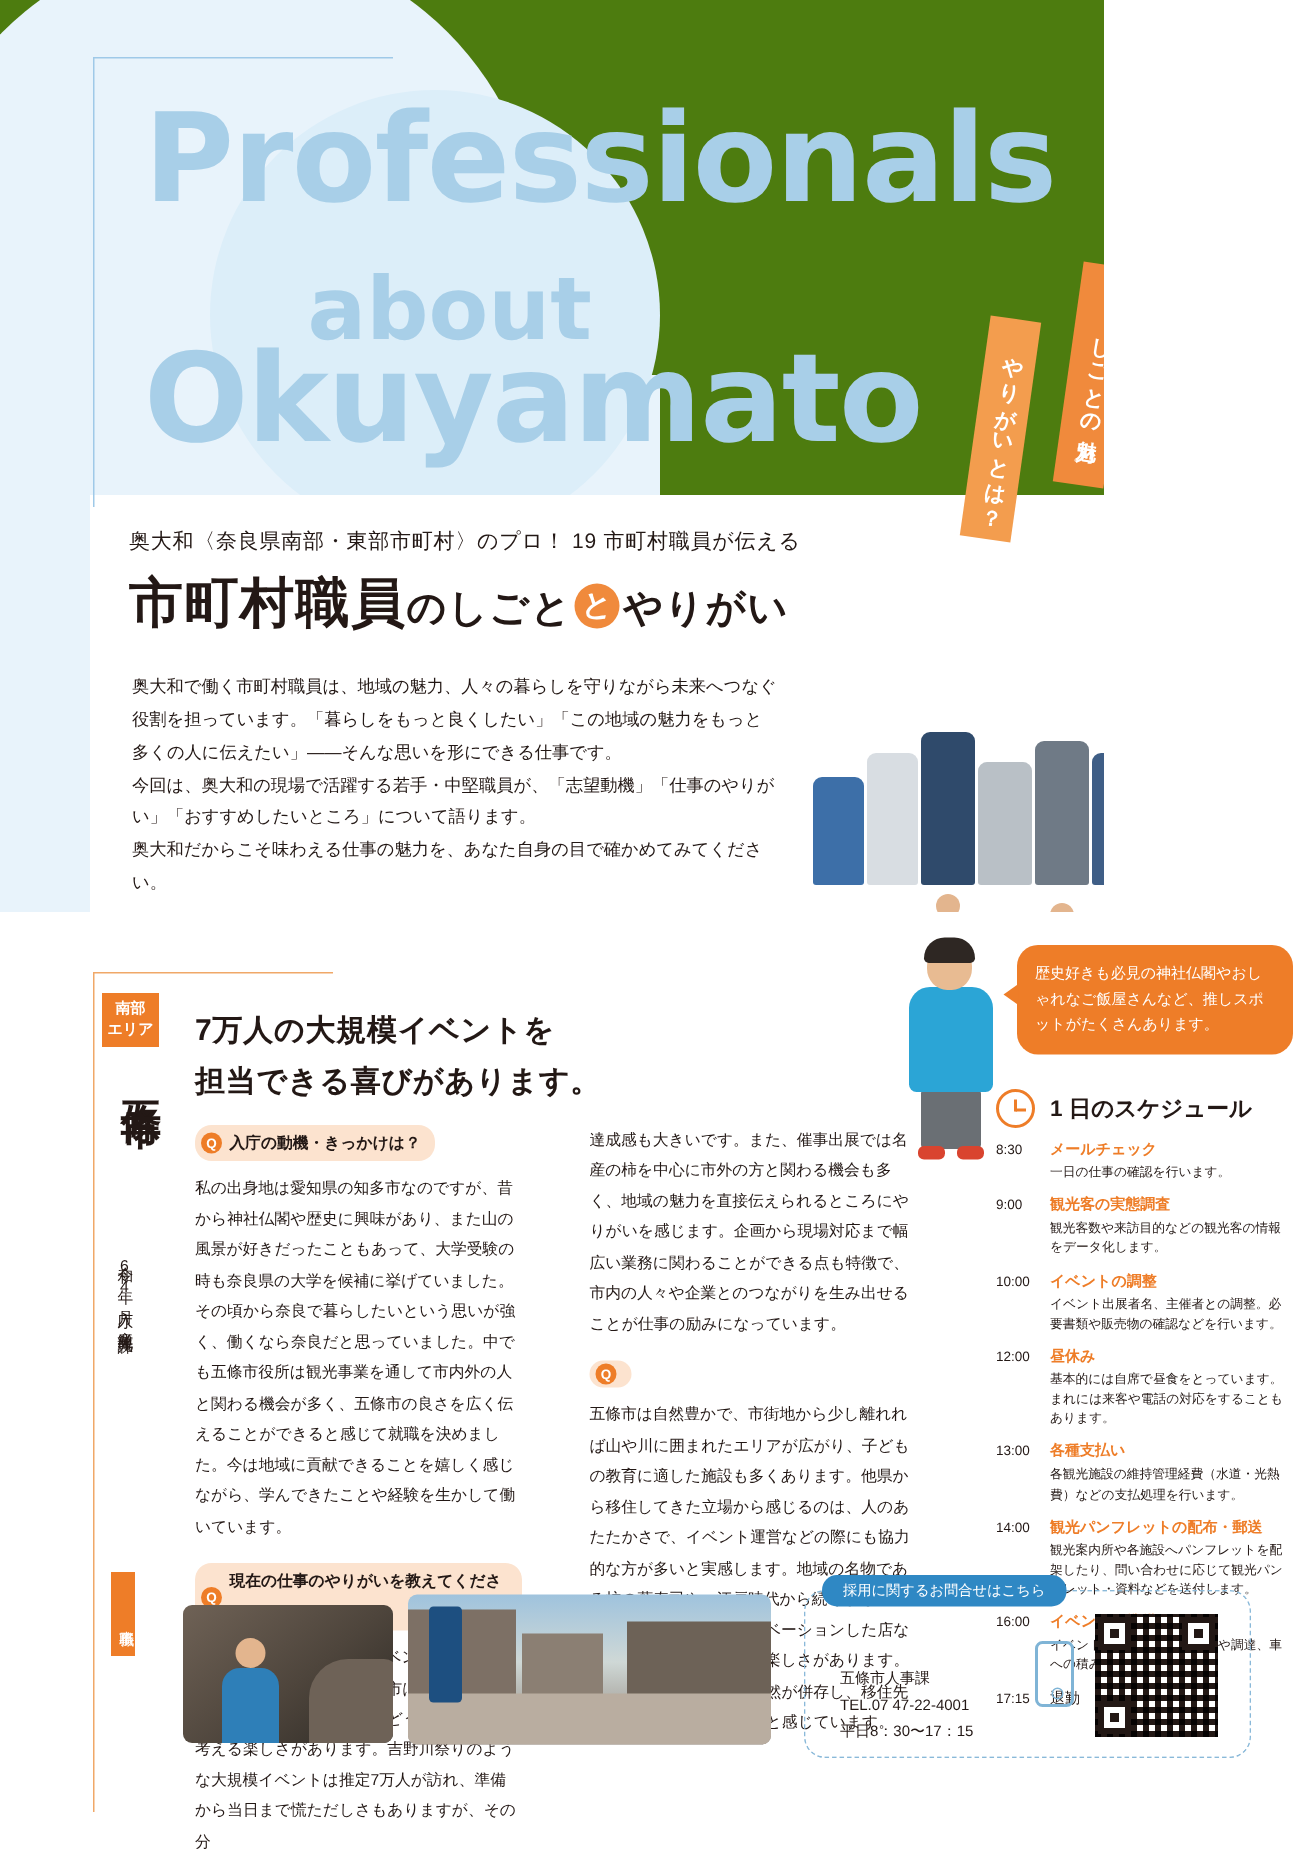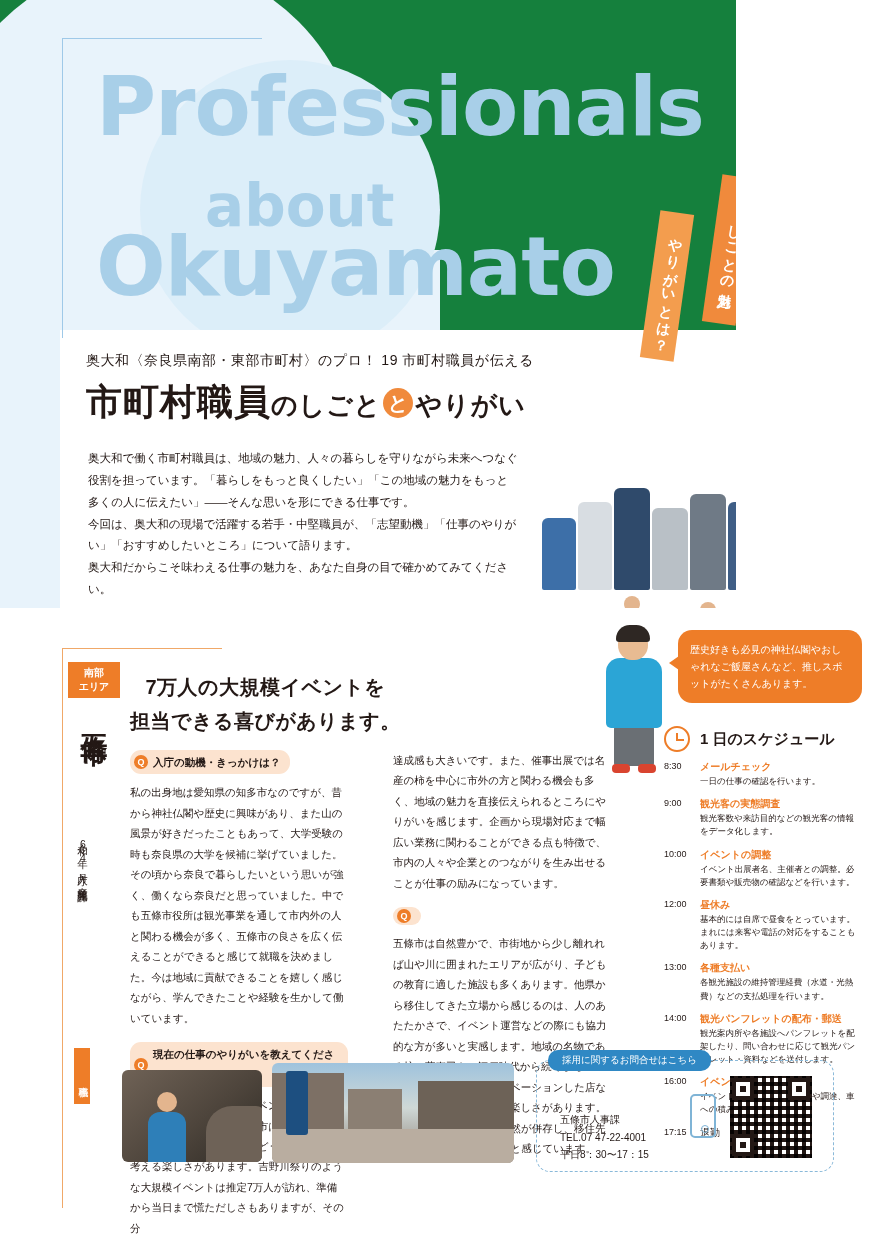--- a/index.html
+++ b/index.html
@@ -14,21 +14,21 @@
     overflow: hidden;
     font-family: "Liberation Sans", sans-serif;
     color: #231815;
   }
 
   
   .hero {
     position: absolute;
     left: 0; top: 0;
     width: 736px; height: 608px;
-    background: #15803d;
+    background: #4d7c0f;
     overflow: hidden;
   }
   .hero-bg-blob {
     position: absolute;
     background: #e8f3fb;
   }
   .blob-a {
     left: -60px; top: -40px;
     width: 420px; height: 420px;
     border-radius: 50%;
@@ -201,21 +201,21 @@
   .left-rule-top {
     position: absolute;
     left: 62px; top: 40px;
     width: 160px; height: 1px;
     background: #f0a868;
   }
 
   .area-badge {
     position: absolute;
     left: 68px; top: 54px;
-    width: 52px;
+    width: 38px;
     background: #ee7d28;
     color: #fff;
     font-size: 10px;
     text-align: center;
     padding: 4px 0 5px;
     line-height: 1.35;
     font-weight: bold;
   }
   .city-name {
     position: absolute;
@@ -253,21 +253,20 @@
   }
 
   .headline {
     position: absolute;
     left: 130px; top: 62px;
     font-size: 20px;
     font-weight: bold;
     line-height: 1.7;
     letter-spacing: 0.5px;
     color: #231815;
-    text-align: center;
   }
 
   .col {
     position: absolute;
     font-size: 10.5px;
     line-height: 1.95;
     color: #231815;
   }
   .col-1 { left: 130px; top: 142px; width: 218px; }
   .col-2 { left: 370px; top: 142px; width: 218px; margin-left: 23px; }

